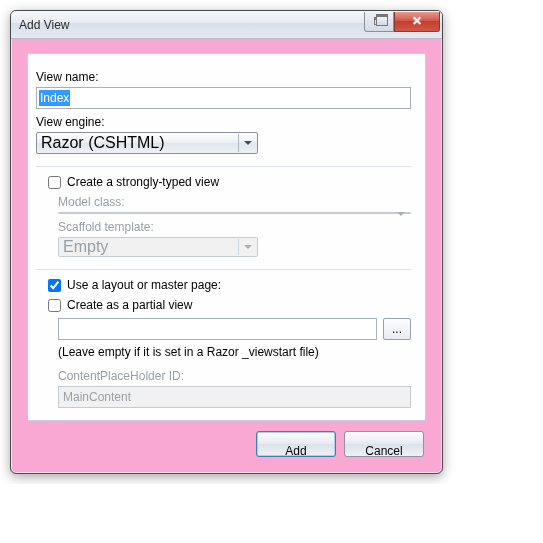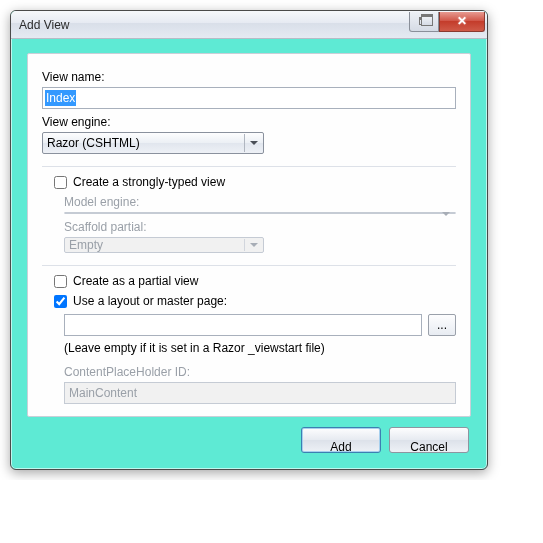--- a/index.html
+++ b/index.html
@@ -5,26 +5,26 @@
   * { box-sizing: border-box; }
   body {
     margin: 0;
     padding: 10px;
     background: #fff;
     font-family: "Segoe UI", Tahoma, sans-serif;
     font-size: 12px;
     color: #000;
   }
   .window {
-    width: 478px;
+    width: 433px;
     border: 1px solid #4a4a4a;
     border-radius: 6px;
     overflow: hidden;
     box-shadow: 0 3px 12px rgba(0,0,0,0.35), 0 0 0 1px rgba(255,255,255,0.6) inset;
-    background: #5eead4;
+    background: #f9a8d4;
   }
   .titlebar {
     height: 28px;
     background: linear-gradient(to bottom, #f6f8fb 0%, #e6eaf2 45%, #d9dfe9 46%, #e5eaf2 100%);
     border-bottom: 1px solid #b6bcc6;
     display: flex;
     align-items: center;
     padding: 0 2px 0 8px;
     position: relative;
   }
@@ -80,21 +80,21 @@
     border:1px solid #777;
     border-top:3px solid #777;
     background: linear-gradient(to bottom,#eef1f6,#d5dbe5);
   }
   .content {
     padding: 14px 16px 14px 16px;
   }
   .panel {
     border: 1px solid #c9cfd8;
     border-radius: 2px;
-    padding: 10px 14px 12px 14px;
+    padding: 10px 14px 12px 8px;
     background: #fefefe;
   }
   .label {
     display: block;
     margin: 6px 0 3px 0;
   }
   .txt, .dd {
     width: 100%;
     height: 22px;
     border: 1px solid #a8b0bc;
@@ -129,21 +129,21 @@
     height: 22px;
   }
   .fake-dd {
     border: 1px solid #8a919d;
     background: linear-gradient(to bottom,#fdfdfe,#ecf0f5 48%, #e1e6ee 52%, #eef1f6);
     border-radius: 2px;
     display: flex;
     align-items: center;
     padding: 0 4px;
     position: relative;
-    font-size: 12px;
+    font-size: 16px;
   }
   .fake-dd .arrow {
     position: absolute;
     right: 1px; top: 1px; bottom: 1px;
     width: 18px;
     border-left: 1px solid #b0b6c0;
     display:flex; align-items:center; justify-content:center;
   }
   .fake-dd .arrow::after {
     content:"";
@@ -262,45 +262,45 @@
       </div>
 
       <hr class="hr">
 
       <div class="chk-row">
         <input type="checkbox" class="chk" style="">
         <span>Create a strongly-typed view</span>
       </div>
 
       <div class="indent">
-        <label class="label disabled-text">Model engine:</label>
+        <label class="label disabled-text">Model class:</label>
         <div class="fake-dd disabled" style="width:100%;">
           <span></span>
           <span class="arrow"></span>
         </div>
 
-        <label class="label disabled-text">Scaffold partial:</label>
+        <label class="label disabled-text">Scaffold template:</label>
         <div class="row-split">
           <div class="fake-dd disabled" style="width:200px;">
             <span>Empty</span>
             <span class="arrow"></span>
           </div>
         </div>
       </div>
 
       <hr class="hr">
 
       <div class="chk-row">
+        <input type="checkbox" class="chk" checked="" style="">
+        <span>Use a layout or master page:</span>
+      </div>
+
+      <div class="chk-row">
         <input type="checkbox" class="chk" style="">
         <span>Create as a partial view</span>
-      </div>
-
-      <div class="chk-row">
-        <input type="checkbox" class="chk" checked="" style="">
-        <span>Use a layout or master page:</span>
       </div>
 
       <div class="indent">
         <div class="layout-row">
           <input type="text" class="txt" value="" style="">
           <div class="browse-btn">
               <span>...</span>
             </div>
         </div>
         <div class="hint">(Leave empty if it is set in a Razor _viewstart file)</div>

